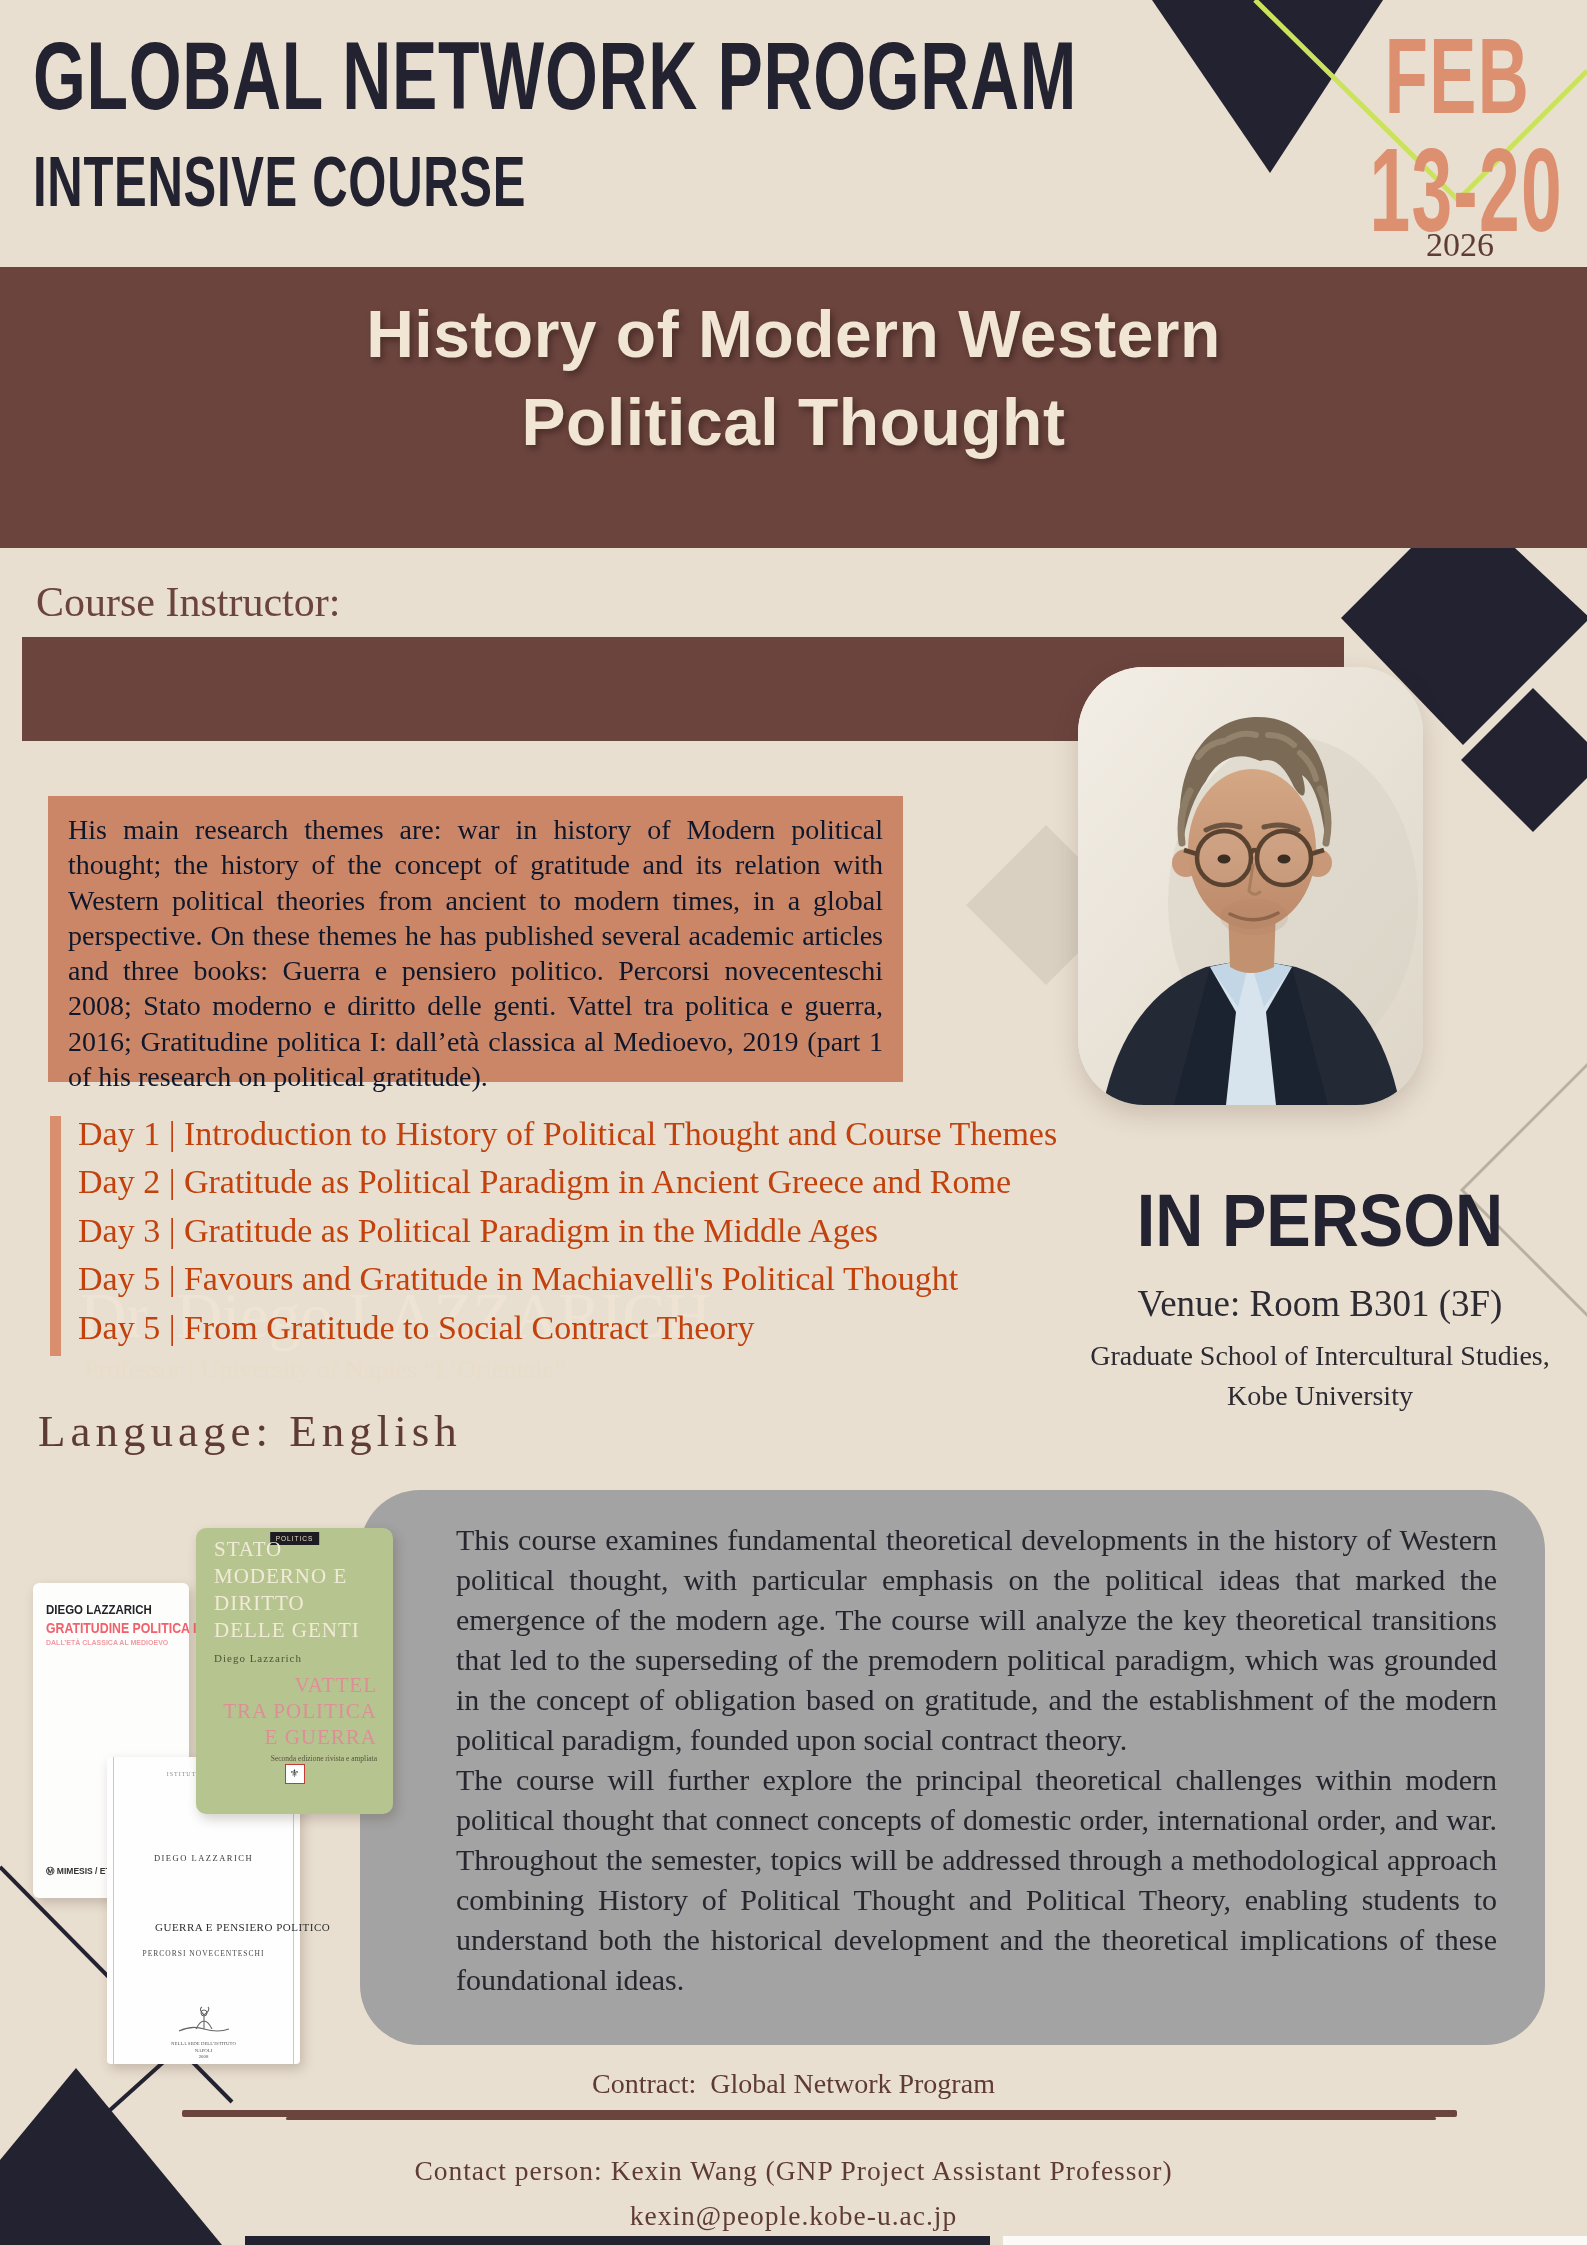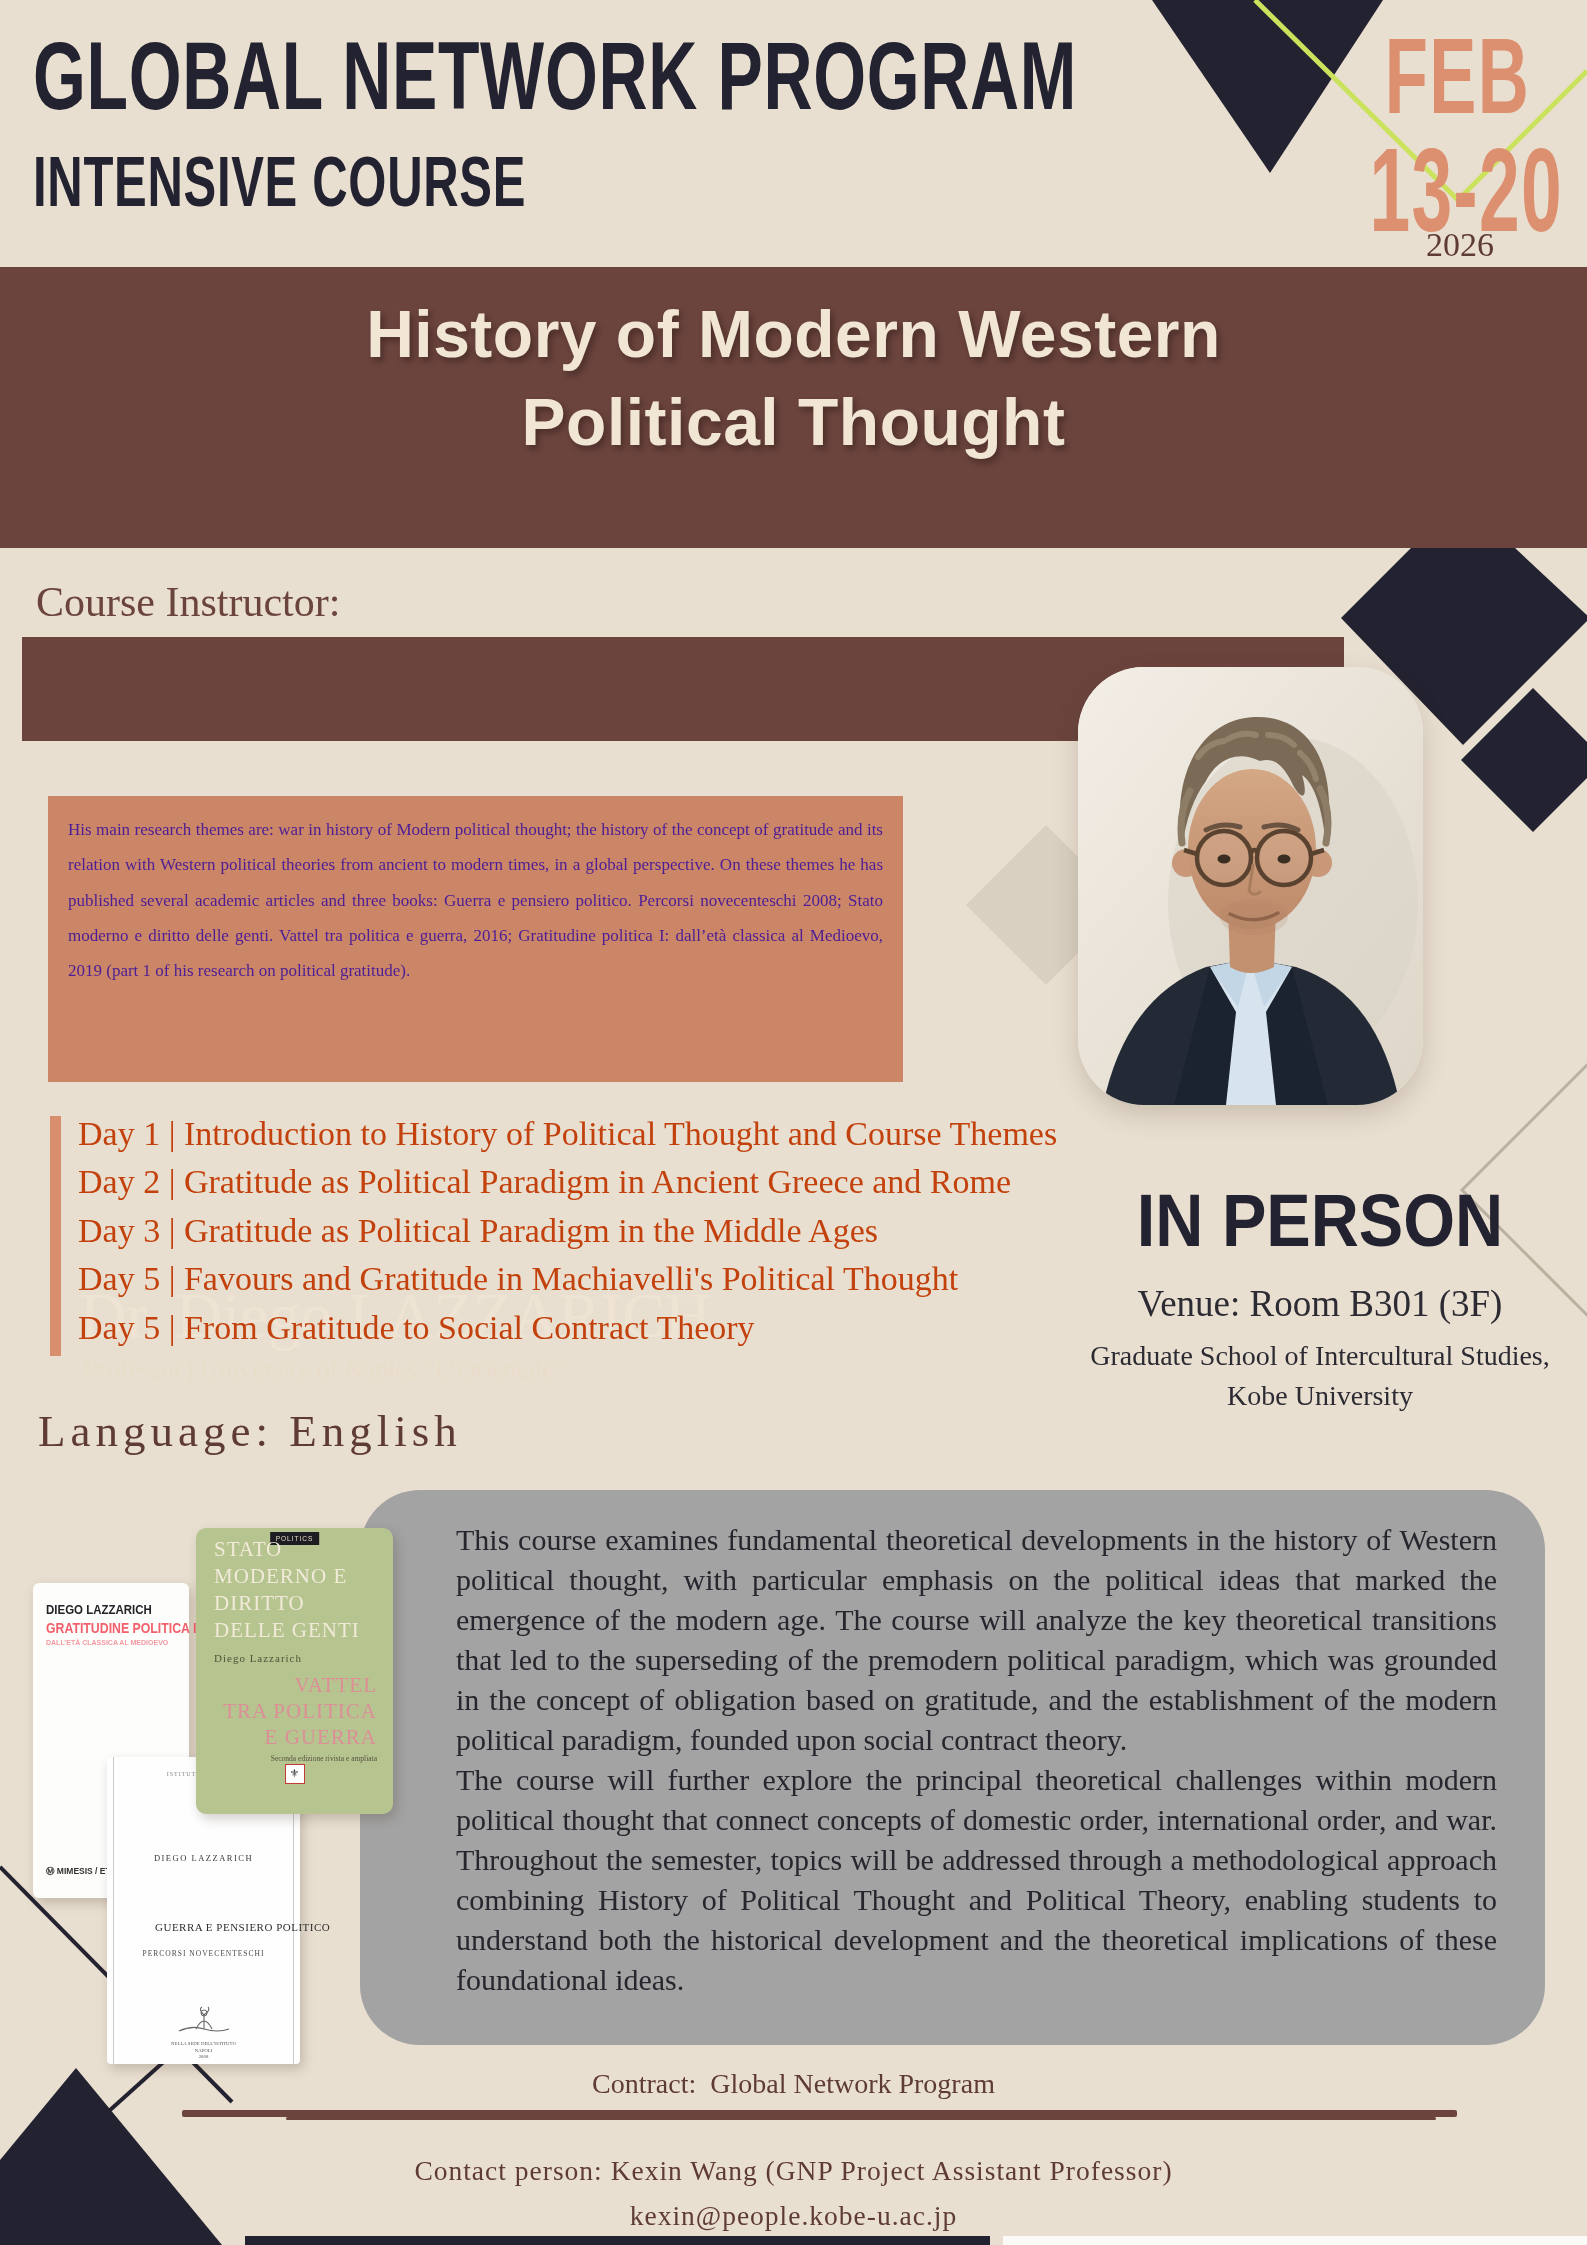--- a/index.html
+++ b/index.html
@@ -49,21 +49,21 @@
   
   .sec-label{left:36px;top:578px;font-size:42px;color:#6b443e;}
   .instr-bar{left:22px;top:637px;width:1322px;height:104px;background:#6b443e;}
   .instr-name{left:58px;top:642px;font-size:64px;color:#efe4d4;white-space:nowrap;}
   .instr-affil{left:62px;top:718px;font-size:26px;color:#e9dcc9;white-space:nowrap;}
 
   .bio-box{
     left:48px;top:796px;width:855px;height:286px;background:#cb8668;
     box-sizing:border-box;padding:16px 20px;
   }
-  .bio-text{font-size:17px;line-height:35.3px;color:#4c1d95;text-align:justify;}
+  .bio-text{font-size:28px;line-height:35.3px;color:#0f172a;text-align:justify;}
 
   
   .photo-card{
     left:1078px;top:667px;width:345px;height:438px;border-radius:66px;
     overflow:hidden;box-shadow:0 10px 26px rgba(60,40,30,.18);background:#efe9e0;
   }
 
   
   .sched-accent{left:50px;top:1116px;width:11px;height:240px;background:#d98e6e;}
   .sched-list{left:78px;top:1110px;width:1010px;font-size:34px;line-height:48.4px;color:#c2410c;}

